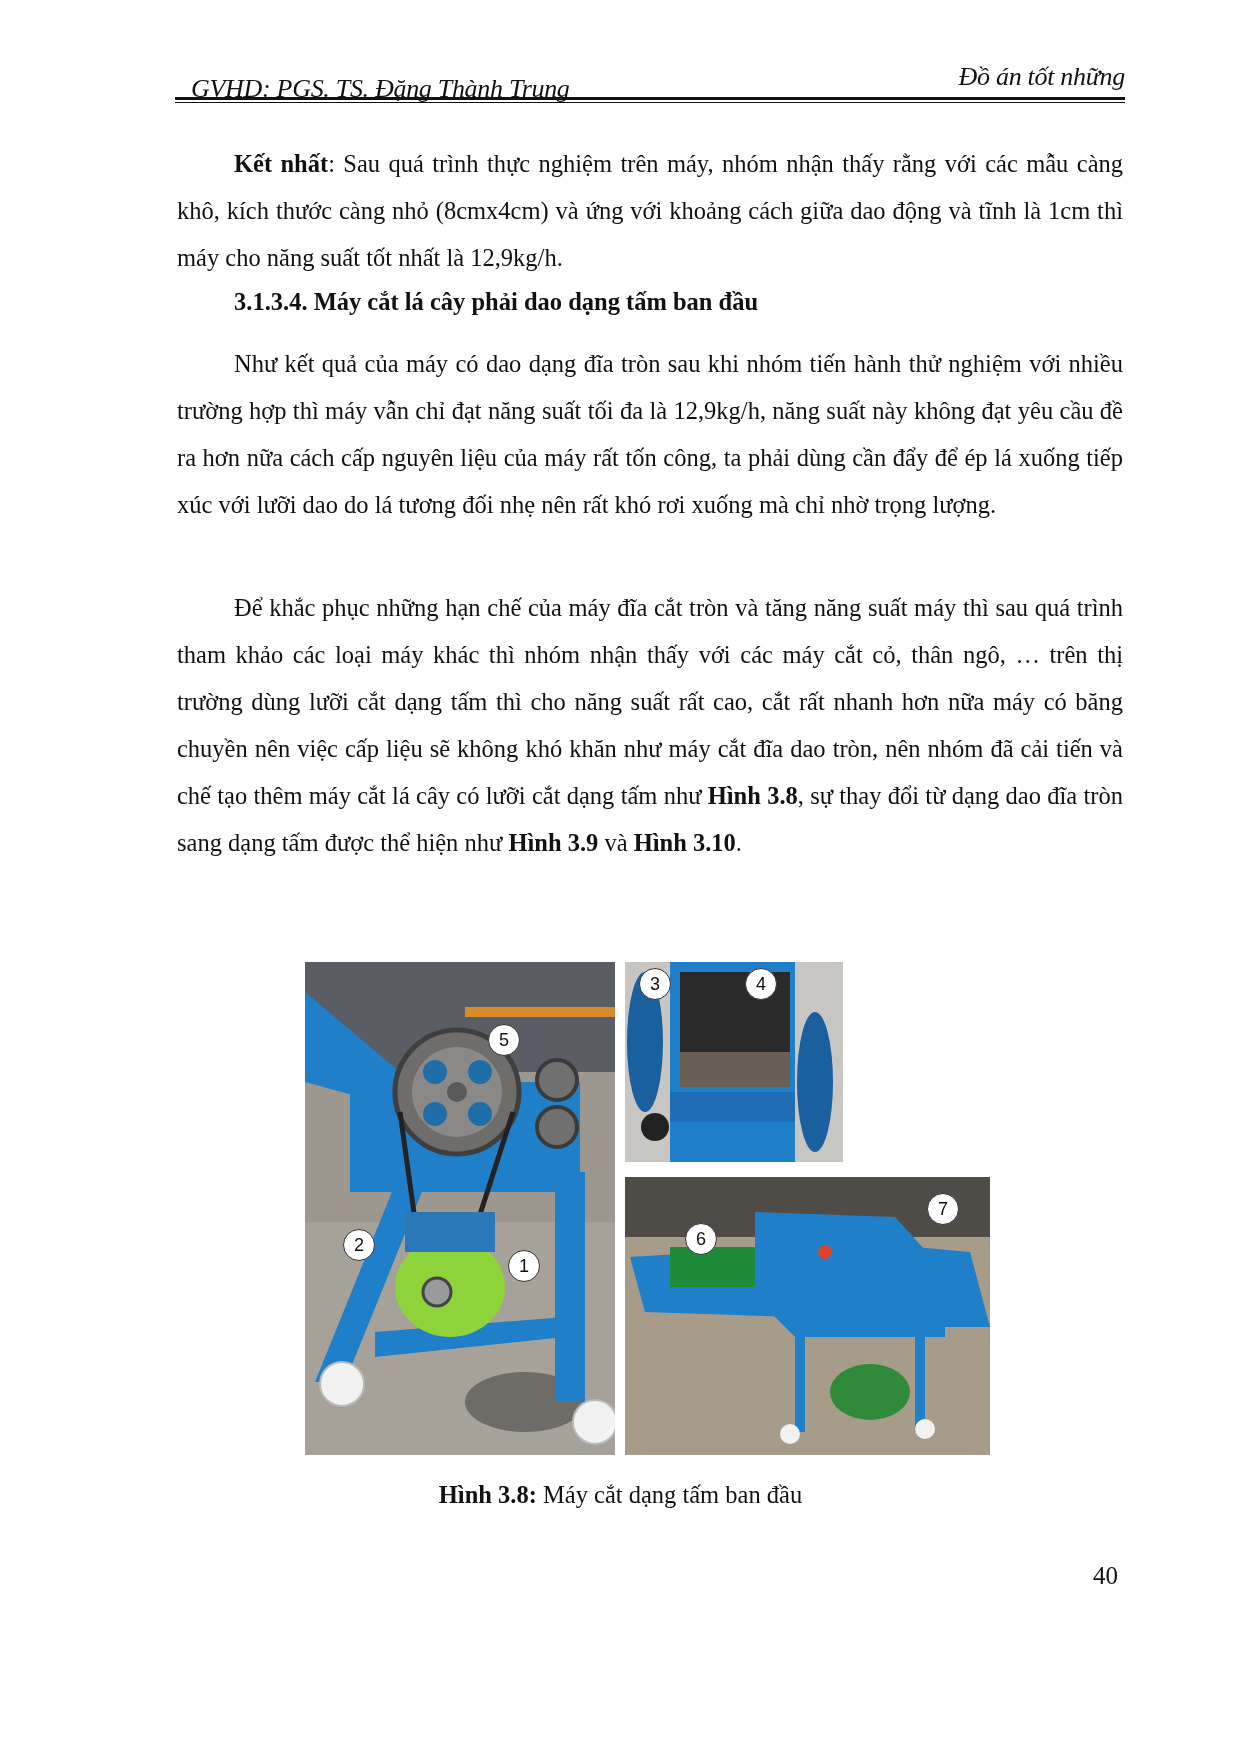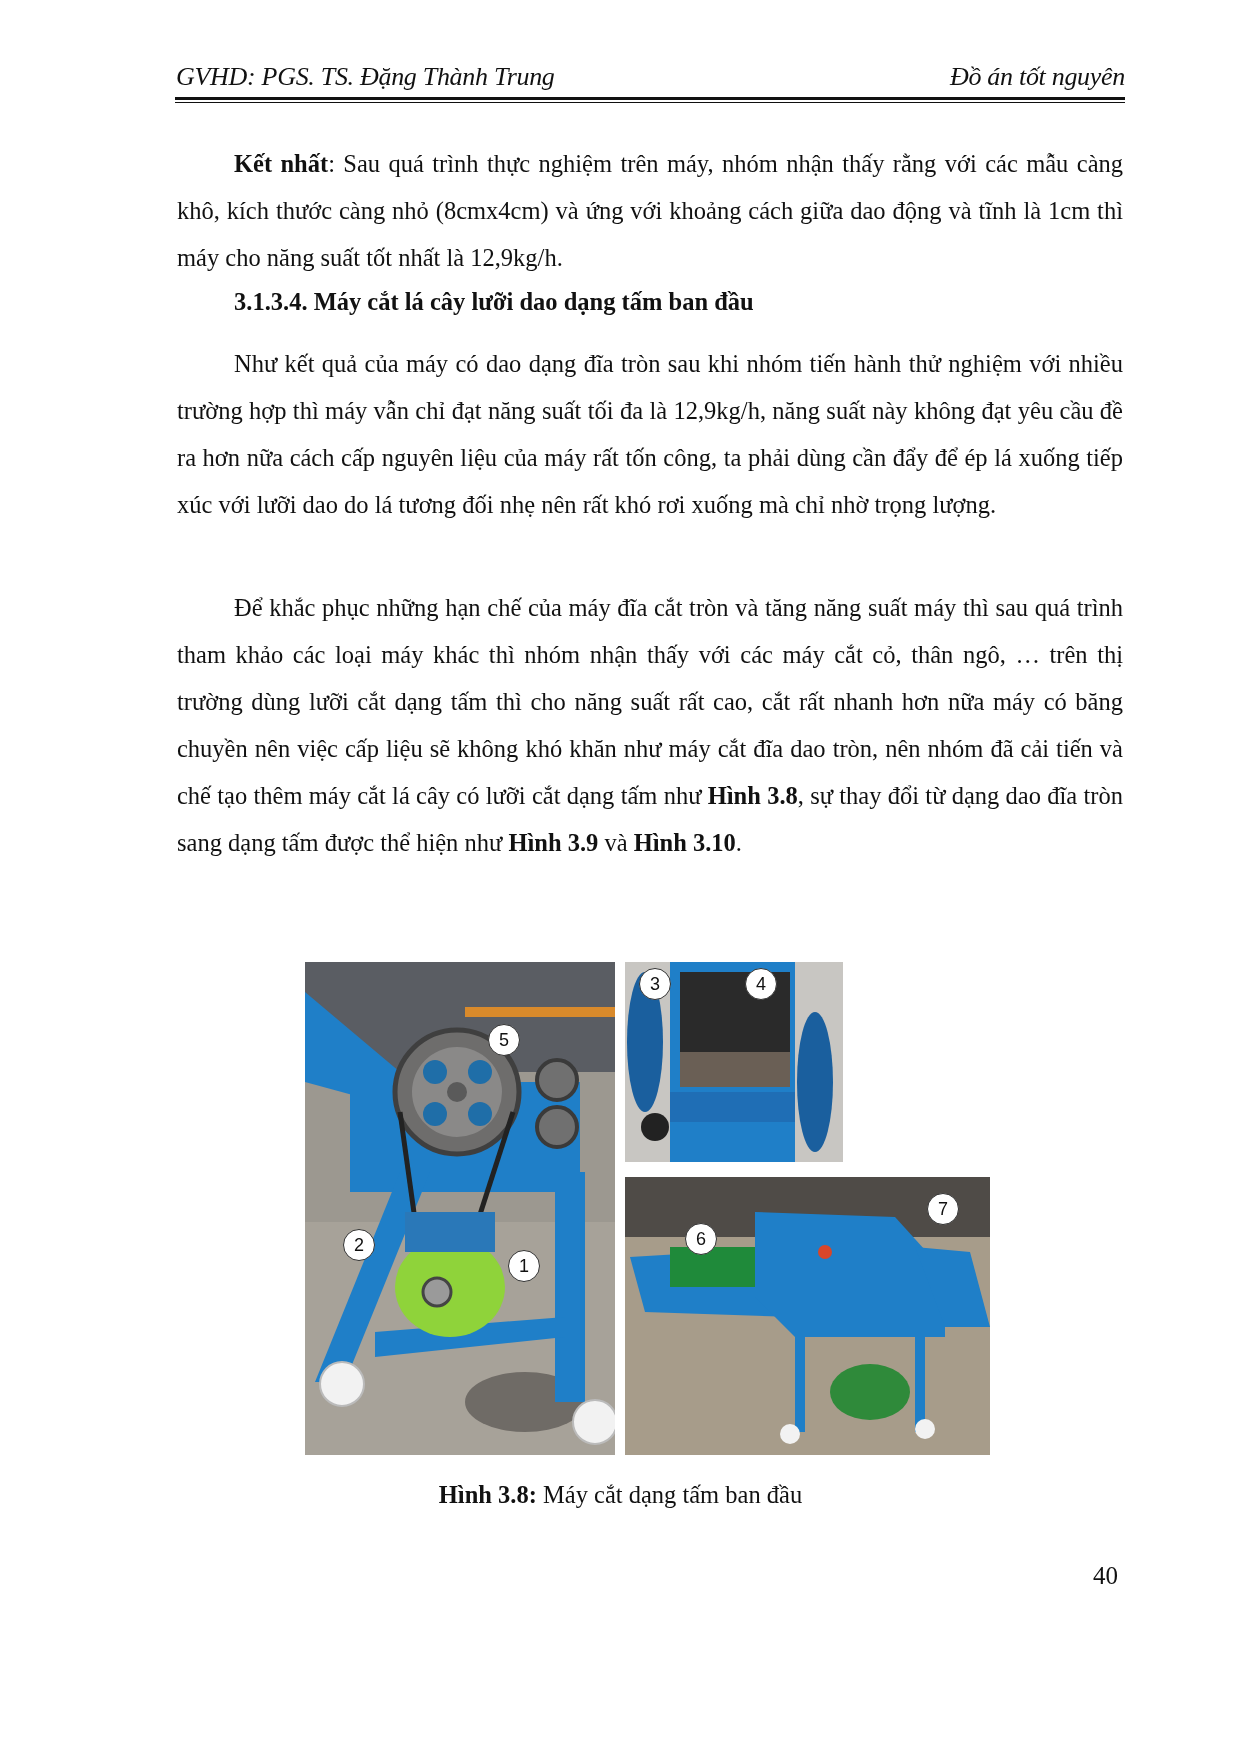--- a/index.html
+++ b/index.html
@@ -1,20 +1,20 @@
 <!DOCTYPE html>
 <html><head>
 <meta charset="utf-8">
 <style>
   html, body { margin:0; padding:0; background:#ffffff; }
   body { width:1241px; height:1755px; position:relative; overflow:hidden;
          font-family:"Liberation Serif", "DejaVu Serif", serif; color:#111; }
   .header { position:absolute; left:175px; top:62px; width:950px; height:40px; }
   .header-left, .header-right { position:absolute; top:0; font-style:italic; font-size:26px; letter-spacing:-0.3px; }
-  .header-left { left:1px; }
+  .header-left { left:16px;margin-top:12px; }
   .header-right { right:0; }
   .header-rule { position:absolute; left:175px; top:97px; width:950px; height:0;
                  border-top:3px solid #111; }
   .header-rule2 { position:absolute; left:175px; top:102px; width:950px; height:0;
                  border-top:1px solid #111; }
   .text { position:absolute; left:177px; width:946px; font-size:24.5px; line-height:47px; text-align:justify; }
   .indent { text-indent:57px; }
   b { font-weight:bold; }
   .heading { position:absolute; left:234px; top:288px; font-size:24.5px; font-weight:bold; }
   .photo { position:absolute; overflow:hidden; }
@@ -22,30 +22,30 @@
   .pagenum { position:absolute; left:1093px; top:1562px; font-size:25px; }
   .marker { position:absolute; width:30px; height:30px; border-radius:50%; background:#fff;
             border:1.5px solid #333; font-family:"Liberation Sans", sans-serif; font-size:18px;
             text-align:center; line-height:30px; color:#111; }
 </style>
 </head>
 <body>
 
 <div class="header">
   <span class="header-left">GVHD: PGS. TS. Đặng Thành Trung</span>
-  <span class="header-right">Đồ án tốt nguyên</span>
+  <span class="header-right">Đồ án tốt những</span>
 </div>
 <div class="header-rule"></div>
 <div class="header-rule2"></div>
 
 <div class="text indent" style="top:140px;">
   <b>Kết nhất</b><span>: Sau quá trình thực nghiệm trên máy, nhóm nhận thấy rằng với các mẫu càng khô, kích thước càng nhỏ (8cmx4cm) và ứng với khoảng cách giữa dao động và tĩnh là 1cm thì máy cho năng suất tốt nhất là 12,9kg/h.</span>
 </div>
 
-<div class="heading">3.1.3.4. Máy cắt lá cây lưỡi dao dạng tấm ban đầu</div>
+<div class="heading">3.1.3.4. Máy cắt lá cây phải dao dạng tấm ban đầu</div>
 
 <div class="text indent" style="top:340px;">Như kết quả của máy có dao dạng đĩa tròn sau khi nhóm tiến hành thử nghiệm với nhiều trường hợp thì máy vẫn chỉ đạt năng suất tối đa là 12,9kg/h, năng suất này không đạt yêu cầu đề ra hơn nữa cách cấp nguyên liệu của máy rất tốn công, ta phải dùng cần đẩy để ép lá xuống tiếp xúc với lưỡi dao do lá tương đối nhẹ nên rất khó rơi xuống mà chỉ nhờ trọng lượng.</div>
 
 <div class="text indent" style="top:584px;">
   <span>Để khắc phục những hạn chế của máy đĩa cắt tròn và tăng năng suất máy thì sau quá trình tham khảo các loại máy khác thì nhóm nhận thấy với các máy cắt cỏ, thân ngô, … trên thị trường dùng lưỡi cắt dạng tấm thì cho năng suất rất cao, cắt rất nhanh hơn nữa máy có băng chuyền nên việc cấp liệu sẽ không khó khăn như máy cắt đĩa dao tròn, nên nhóm đã cải tiến và chế tạo thêm máy cắt lá cây có lưỡi cắt dạng tấm như </span><b>Hình 3.8</b><span>, sự thay đổi từ dạng dao đĩa tròn sang dạng tấm được thể hiện như </span><b>Hình 3.9</b><span> và </span><b>Hình 3.10</b><span>.</span>
 </div>
 
 <div class="photo" style="left:305px; top:962px; width:310px; height:493px;">
   <svg width="310" height="493" viewBox="0 0 310 493">
     <rect width="310" height="493" fill="#9c9890"></rect>

